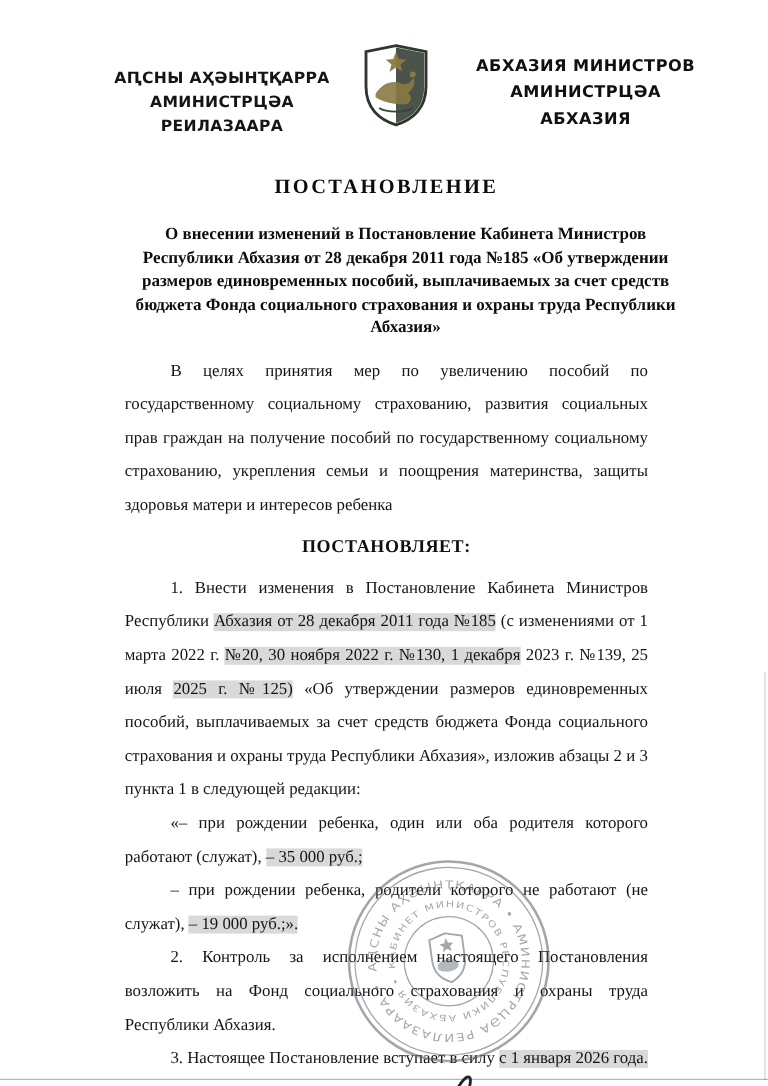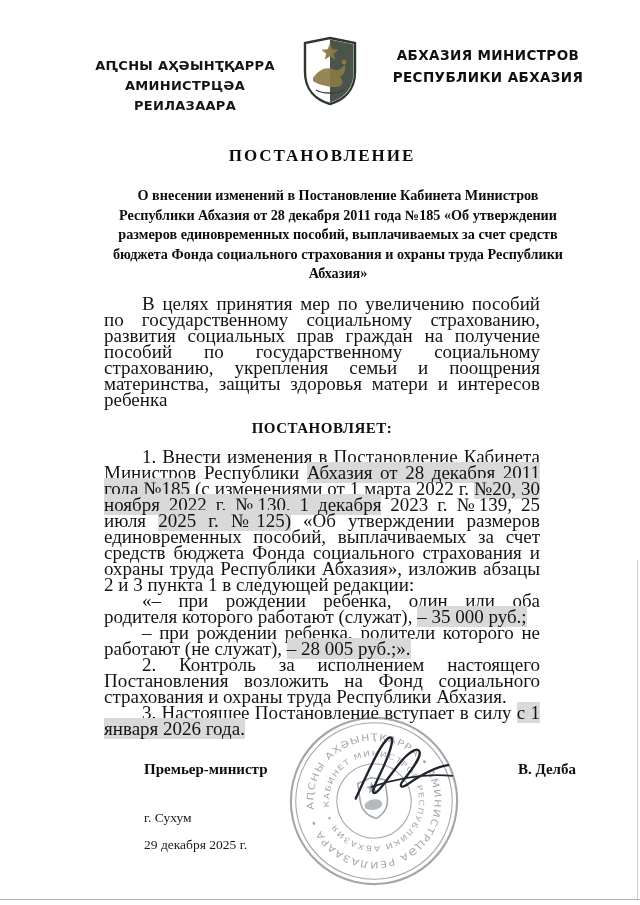--- a/index.html
+++ b/index.html
@@ -25,21 +25,21 @@
   .doc-title{
     margin:0 0 20px 0;text-align:center;font-size:17px;font-weight:bold;
     letter-spacing:2px;color:#0d0d0d;
   }
   .subject{
     width:468px;margin:0 auto 12px auto;text-align:center;font-weight:bold;
     font-size:14.2px;line-height:19.5px;color:#0d0d0d;
   }
   .par{
     margin:0;text-align:justify;text-indent:38px;
-    font-size:19px;line-height:16px;color:#141414;
+    font-size:14px;line-height:28px;color:#141414;
   }
   .preamble{margin-bottom:8px;}
   .center-bold{
     text-align:center;font-weight:bold;font-size:14.5px;margin:10px 0 10px 0;color:#0f0f0f;
   }
   .resolves{letter-spacing:.5px;margin:12px 0 12px 0;font-size:15px;}
   .hl{background:#d9d9d9;}
   
   .sig-row{
     position:relative;margin-top:24px;display:flex;justify-content:space-between;
@@ -75,36 +75,36 @@
       <path d="M28,3.5 L51.5,8.2 V36 C51.5,52.8 41.5,62.4 28,66.4 Z" fill="#4a544a"></path>
       <path d="M28,7 l2.3,6.2 6.2,0.6 -4.7,3.9 1.6,6 -5.4,-3.5 -5.4,3.5 1.6,-6 -4.7,-3.9 6.2,-0.6 Z" fill="#8a7a42" opacity="0.95"></path>
       <path d="M11,42 C17,33 25,30.5 32,33.5 C36,35.2 40.5,33 42.5,28.5 C44.5,33 42.5,38.5 38,41 C42.5,45 40.5,51 34,51 C27,51 17,49 11,45 Z" fill="#8a7a42" opacity="0.9"></path>
       <circle cx="42" cy="26" r="2.4" fill="#8a7a42"></circle>
       <path d="M14,54 C20,58 36,58 42,54" stroke="#3a423a" stroke-width="1.4" fill="none"></path>
     </svg>
   </div>
 
   <div class="head-right">
     <div>АБХАЗИЯ МИНИСТРОВ</div>
-    <div>РЕСПУБЛИКИ АБХАЗИЯ</div>
+    <div>АМИНИСТРЦӘА АБХАЗИЯ</div>
   </div>
 
   <div class="content">
 
     <h1 class="doc-title">ПОСТАНОВЛЕНИЕ</h1>
 
     <div class="subject">О внесении изменений в Постановление Кабинета Министров Республики Абхазия от 28 декабря 2011 года №185 «Об утверждении размеров единовременных пособий, выплачиваемых за счет средств бюджета Фонда социального страхования и охраны труда Республики Абхазия»</div>
 
     <p class="par preamble">В целях принятия мер по увеличению пособий по государственному социальному страхованию, развития социальных прав граждан на получение пособий по государственному социальному страхованию, укрепления семьи и поощрения материнства, защиты здоровья матери и интересов ребенка</p>
 
     <div class="center-bold resolves">ПОСТАНОВЛЯЕТ:</div>
 
     <p class="par"><span>1. Внести изменения в Постановление Кабинета Министров Республики </span><span class="hl">Абхазия от 28 декабря 2011 года №185</span><span> (с изменениями от 1 марта 2022 г. </span><span class="hl">№20, 30 ноября 2022 г. №130, 1 декабря</span><span> 2023 г. №139, 25 июля </span><span class="hl">2025 г. №125)</span><span> «Об утверждении размеров единовременных пособий, выплачиваемых за счет средств бюджета Фонда социального страхования и охраны труда Республики Абхазия», изложив абзацы 2 и 3 пункта 1 в следующей редакции:</span></p>
     <p class="par"><span>«– при рождении ребенка, один или оба родителя которого работают (служат), </span><span class="hl">– 35 000 руб.;</span></p>
-    <p class="par"><span>– при рождении ребенка, родители которого не работают (не служат), </span><span class="hl">– 28 005 руб.;».</span></p>
+    <p class="par"><span>– при рождении ребенка, родители которого не работают (не служат), </span><span class="hl">– 19 000 руб.;».</span></p>
     <p class="par"><span>2. Контроль за исполнением настоящего Постановления возложить на Фонд социального страхования и охраны труда Республики Абхазия.</span></p>
     <p class="par"><span>3. Настоящее Постановление вступает в силу </span><span class="hl">с 1 января 2026 года.</span></p>
 
     <div class="sig-row">
       <span>Премьер-министр</span>
       <span class="sig-name">В. Делба</span>
       <span class="sig-scribble">
         <svg width="118" height="90" viewBox="0 0 120 90" xmlns="http://www.w3.org/2000/svg">
           <path d="M14,70 C26,44 40,12 48,8 C54,6 50,20 42,38 C36,51 30,62 32,64 C36,68 52,40 64,28 C72,20 78,18 79,23 C80,30 68,44 62,52 C58,57 60,60 66,56 C76,49 92,38 108,36" stroke="#20242e" stroke-width="2.4" fill="none" stroke-linecap="round"></path>
           <path d="M30,58 C55,50 85,44 112,47" stroke="#20242e" stroke-width="1.8" fill="none" stroke-linecap="round"></path>

